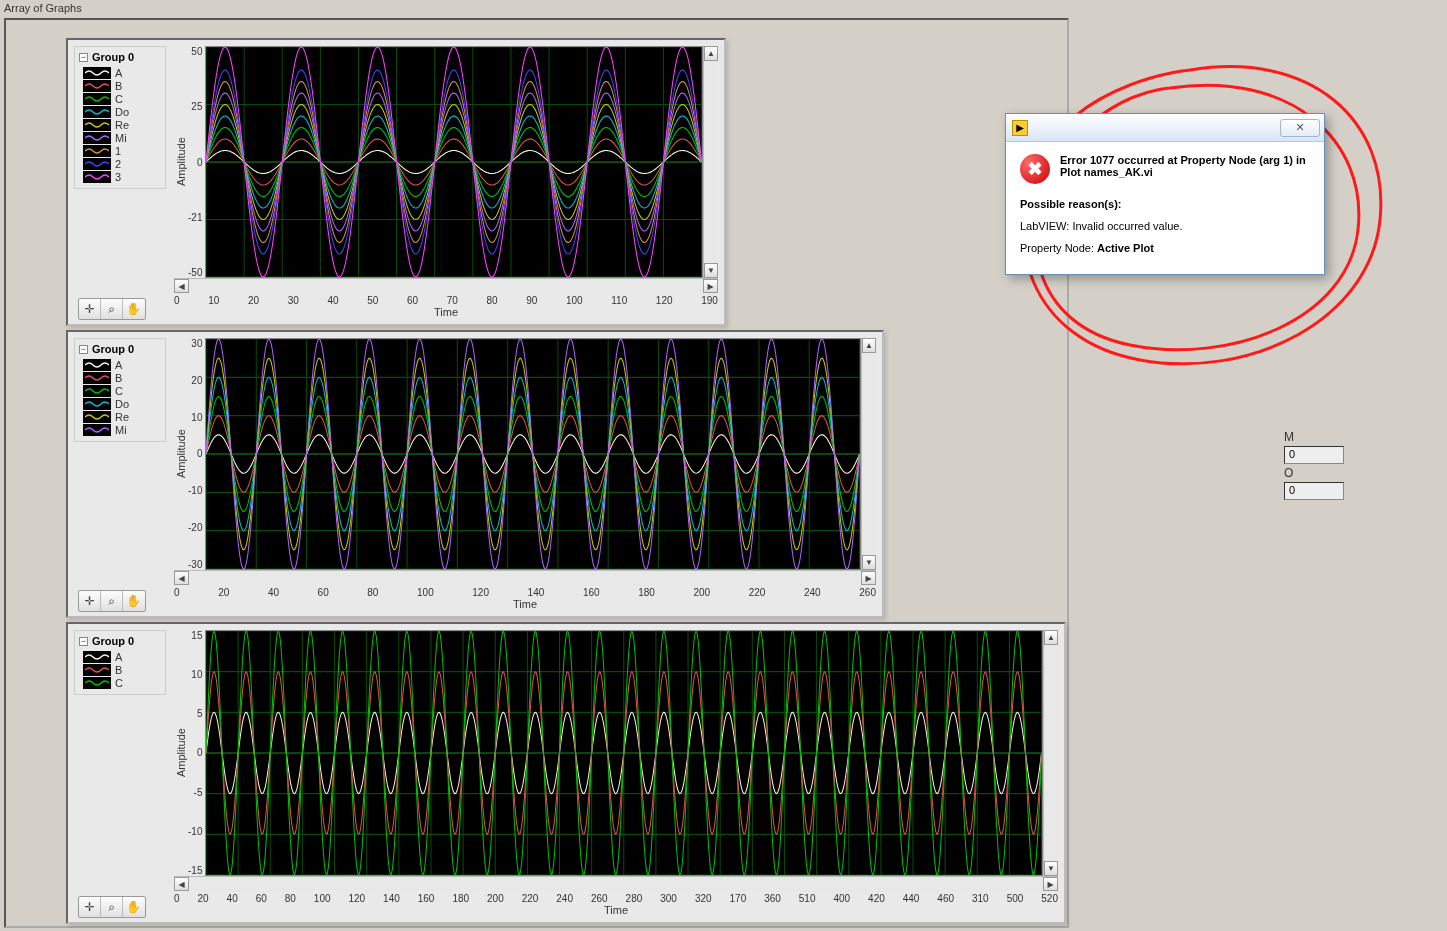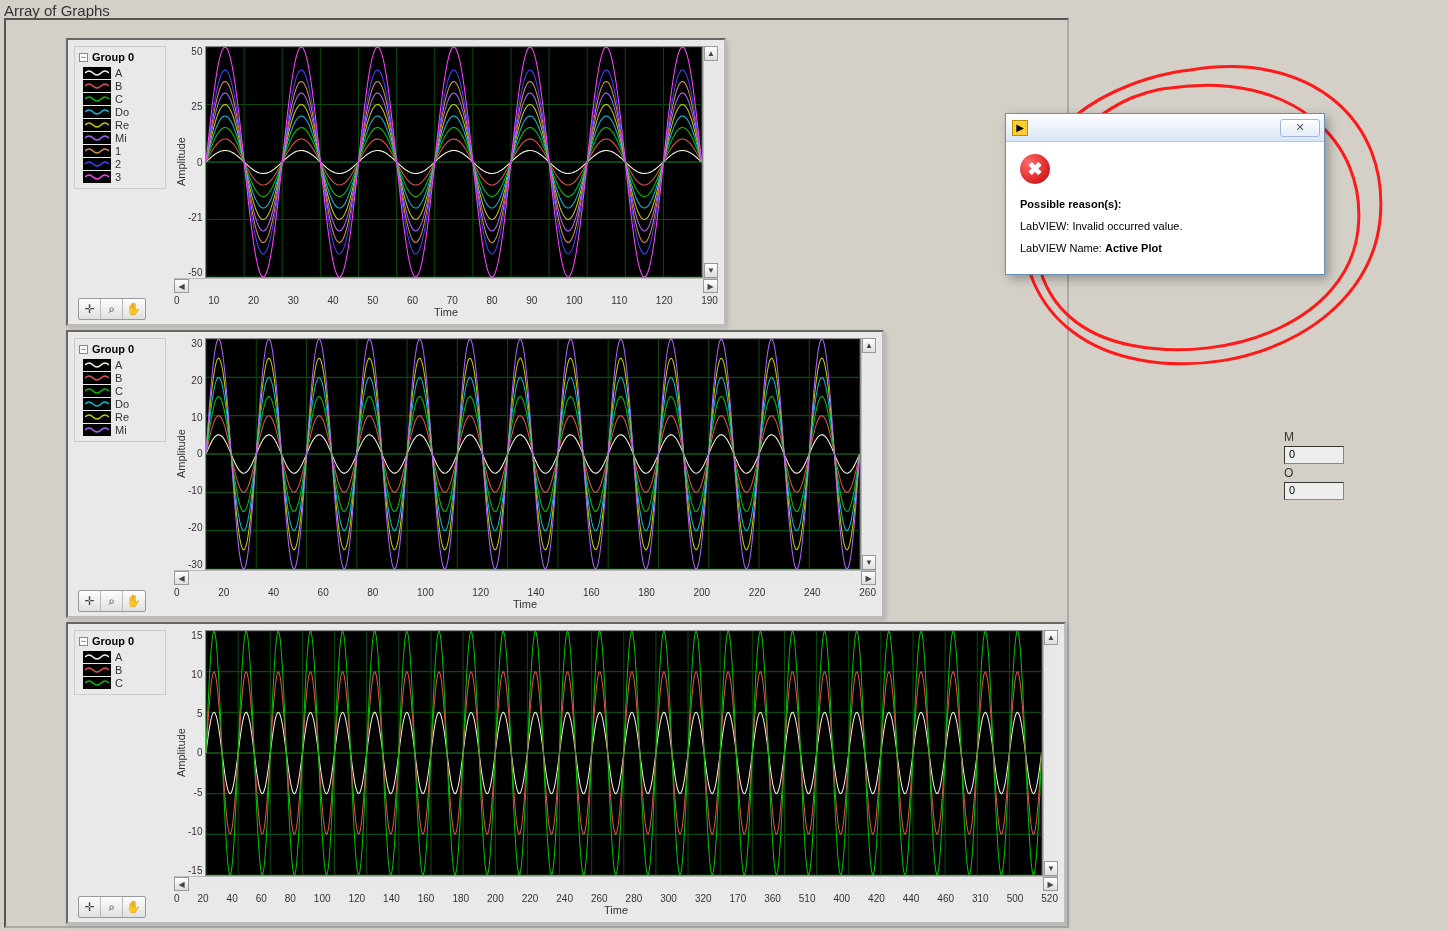--- a/index.html
+++ b/index.html
@@ -9,21 +9,21 @@
     background: #d4d0c8;
     width: 1447px;
     height: 931px;
     overflow: hidden;
     position: relative;
   }
   .title-label {
     position: absolute;
     top: 2px;
     left: 4px;
-    font-size: 15px;
+    font-size: 11px;
     color: #333;
   }
   .main-panel {
     position: absolute;
     top: 18px;
     left: 4px;
     width: 1065px;
     height: 910px;
     background: #d4d0c8;
     border: 2px inset #aaa;
@@ -719,20 +719,24 @@
 </svg>
 
 <div class="dialog">
   <div class="dlg-titlebar">
     <div class="dlg-icon">▶</div>
     <div class="dlg-close">✕</div>
   </div>
   <div class="dlg-body">
     <div class="dlg-row1">
       <div class="err-icon">✖</div>
+      <div class="dlg-msg">
+        <span>Error 1077 occurred at Property Node (arg 1) in</span><br>
+        <span>Plot names_AK.vi</span>
+      </div>
     </div>
     <div class="dlg-sub"><b>Possible reason(s):</b></div>
     <div class="dlg-sub">LabVIEW:  Invalid occurred value.</div>
     <div class="dlg-sub">
-      <span>LabVIEW Name: </span><b>Active Plot</b>
+      <span>Property Node: </span><b>Active Plot</b>
     </div>
   </div>
 </div>
 
 </body></html>

